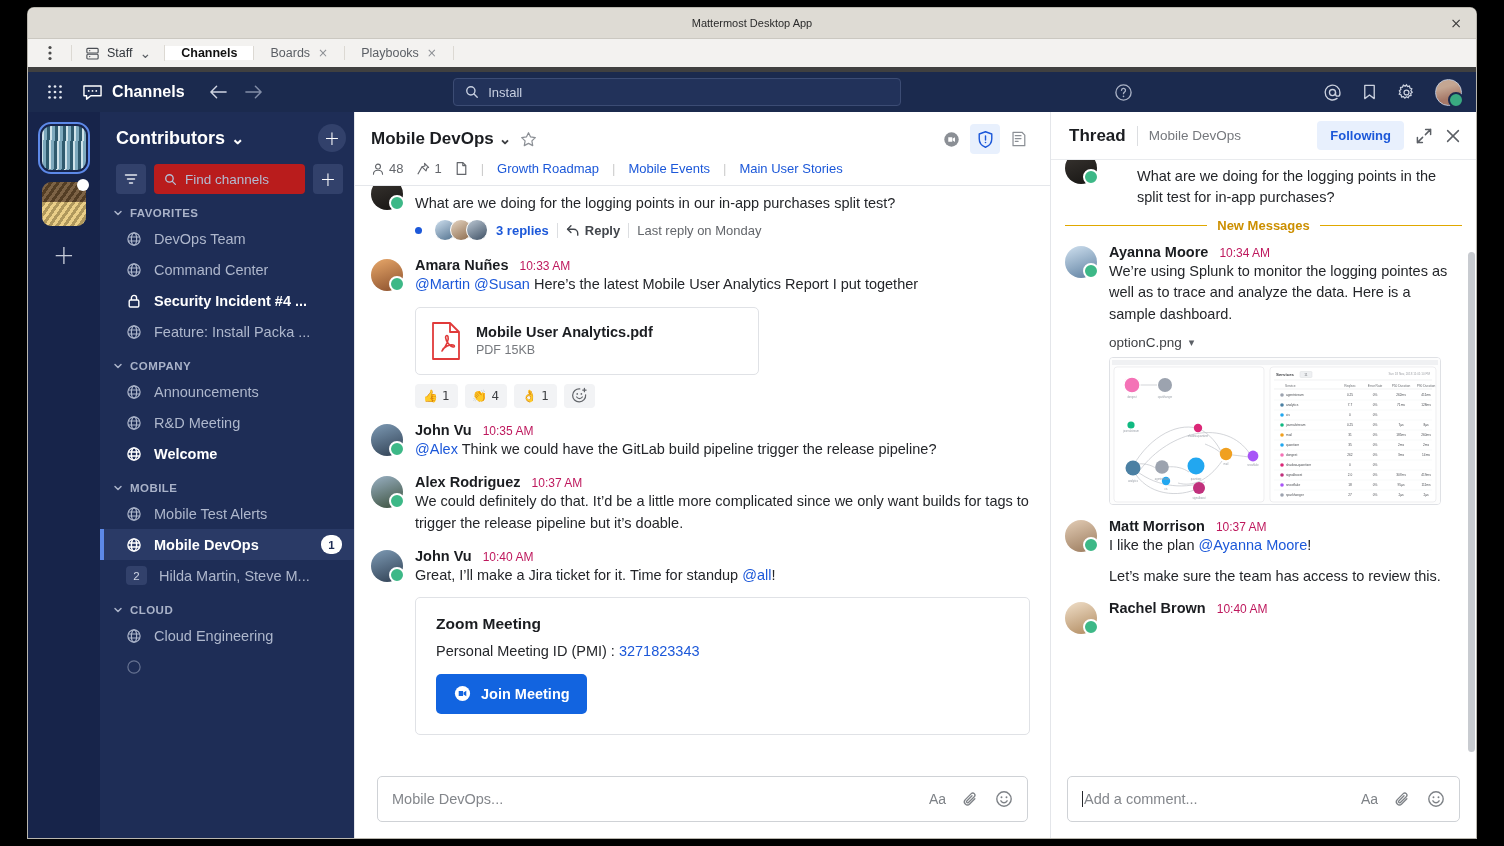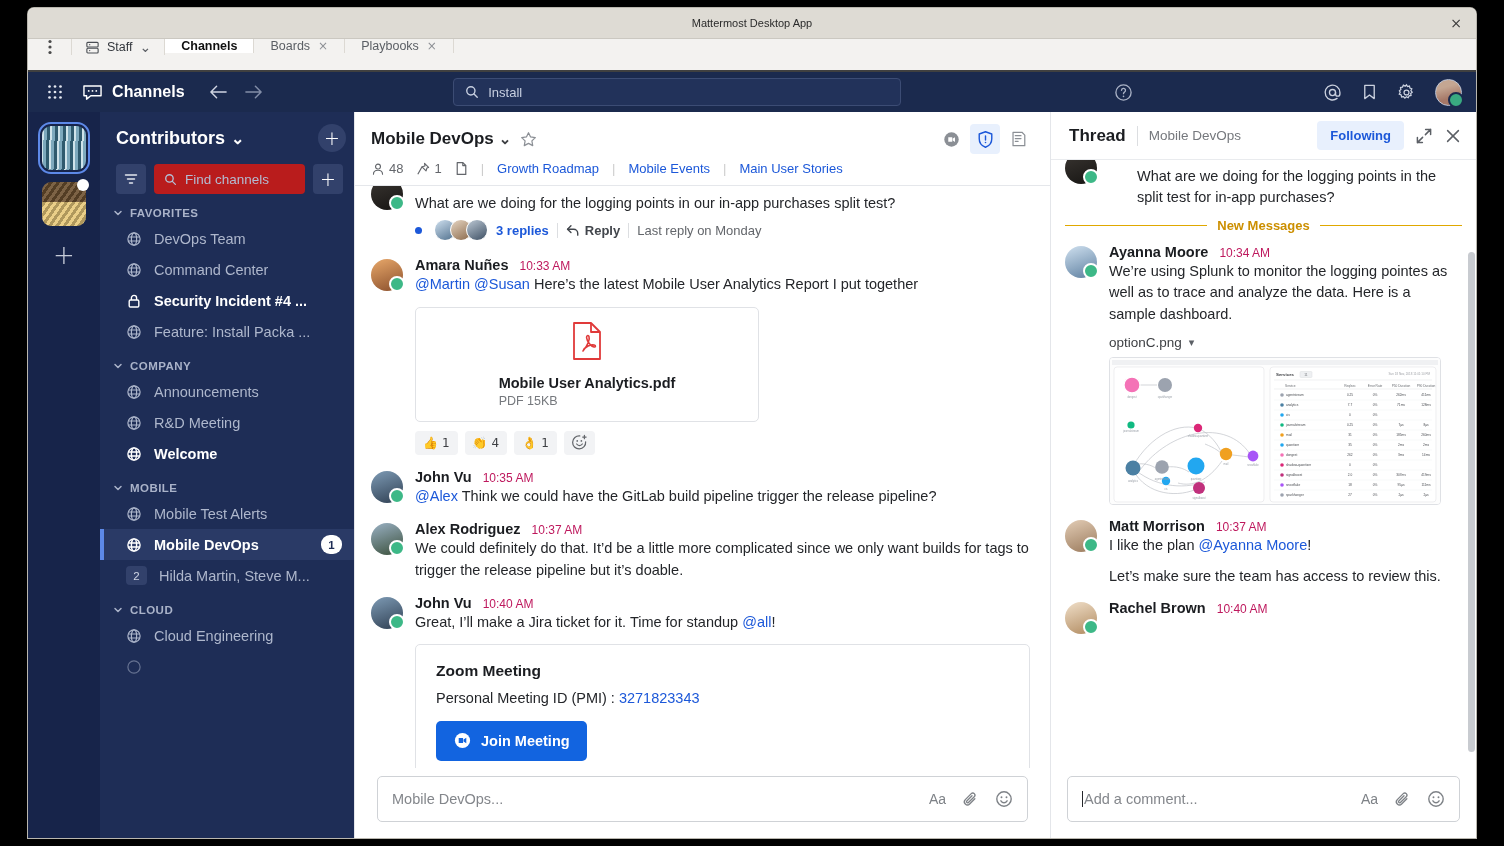--- a/index.html
+++ b/index.html
@@ -29,22 +29,22 @@
   .titlebar .title { font-size: 11px; color: #2b2b2b; }
   .titlebar .winclose {
     position: absolute; right: 14px; top: 50%; transform: translateY(-50%);
     font-size: 14px; color: #3a3a3a; cursor: pointer; line-height: 1;
     font-family: "DejaVu Sans", sans-serif;
   }
 
   
   .tabstrip {
     height: 33px; background: #f3f2f0;
-    display: flex; align-items: flex-start; flex: 0 0 auto;
-    border-bottom: 2px solid #404040;
+    display: flex; align-items: center; flex: 0 0 auto;
+    border-bottom: 5px solid #404040;
   }
   .tab-dots {
     width: 44px; display: flex; align-items: center; justify-content: center;
     color: #4a4a4a; cursor: pointer;
     border-right: 1px solid #dcd9d3;
   }
   .tab-dots svg { display: block; }
   .team-chip {
     display: flex; align-items: center; gap: 7px;
     padding: 0 13px; font-size: 12.5px; color: #33373d; cursor: pointer;
@@ -228,21 +228,20 @@
   .f3 { background: linear-gradient(150deg,#bcc8d4,#3d4f63); }
   .rep-count { color: #1c58d9; font-weight: bold; cursor: pointer; }
   .vline { width: 1px; height: 15px; background: #dcdee1; }
   .rep-btn { display: flex; align-items: center; gap: 5px; color: #42464c;
              font-weight: bold; cursor: pointer; }
 
   .filecard {
     width: 344px; border: 1px solid #e0e2e6; border-radius: 5px; padding: 13px 14px;
     display: flex; align-items: center; gap: 14px; margin: 11px 0 5px 0; cursor: pointer;
     background:#fff;
-    flex-direction:column;
   }
   .filecard .fname { font-size: 14.5px; font-weight: bold; color: #1b1d21; }
   .filecard .fmeta { font-size: 12.5px; color: #75787d; margin-top: 3px; }
 
   .reactions { display: flex; gap: 7px; margin-top: 9px; }
   .rx { height: 24px; min-width: 36px; padding: 0 8px; background: #f2f3f5; border-radius: 4px;
         display: flex; align-items: center; gap: 4px; font-size: 12px; color: #3d3f43;
         cursor: pointer; font-family: "DejaVu Sans", sans-serif; }
   .rx.add { padding: 0 7px; min-width: 0; color:#63666b; }
 

